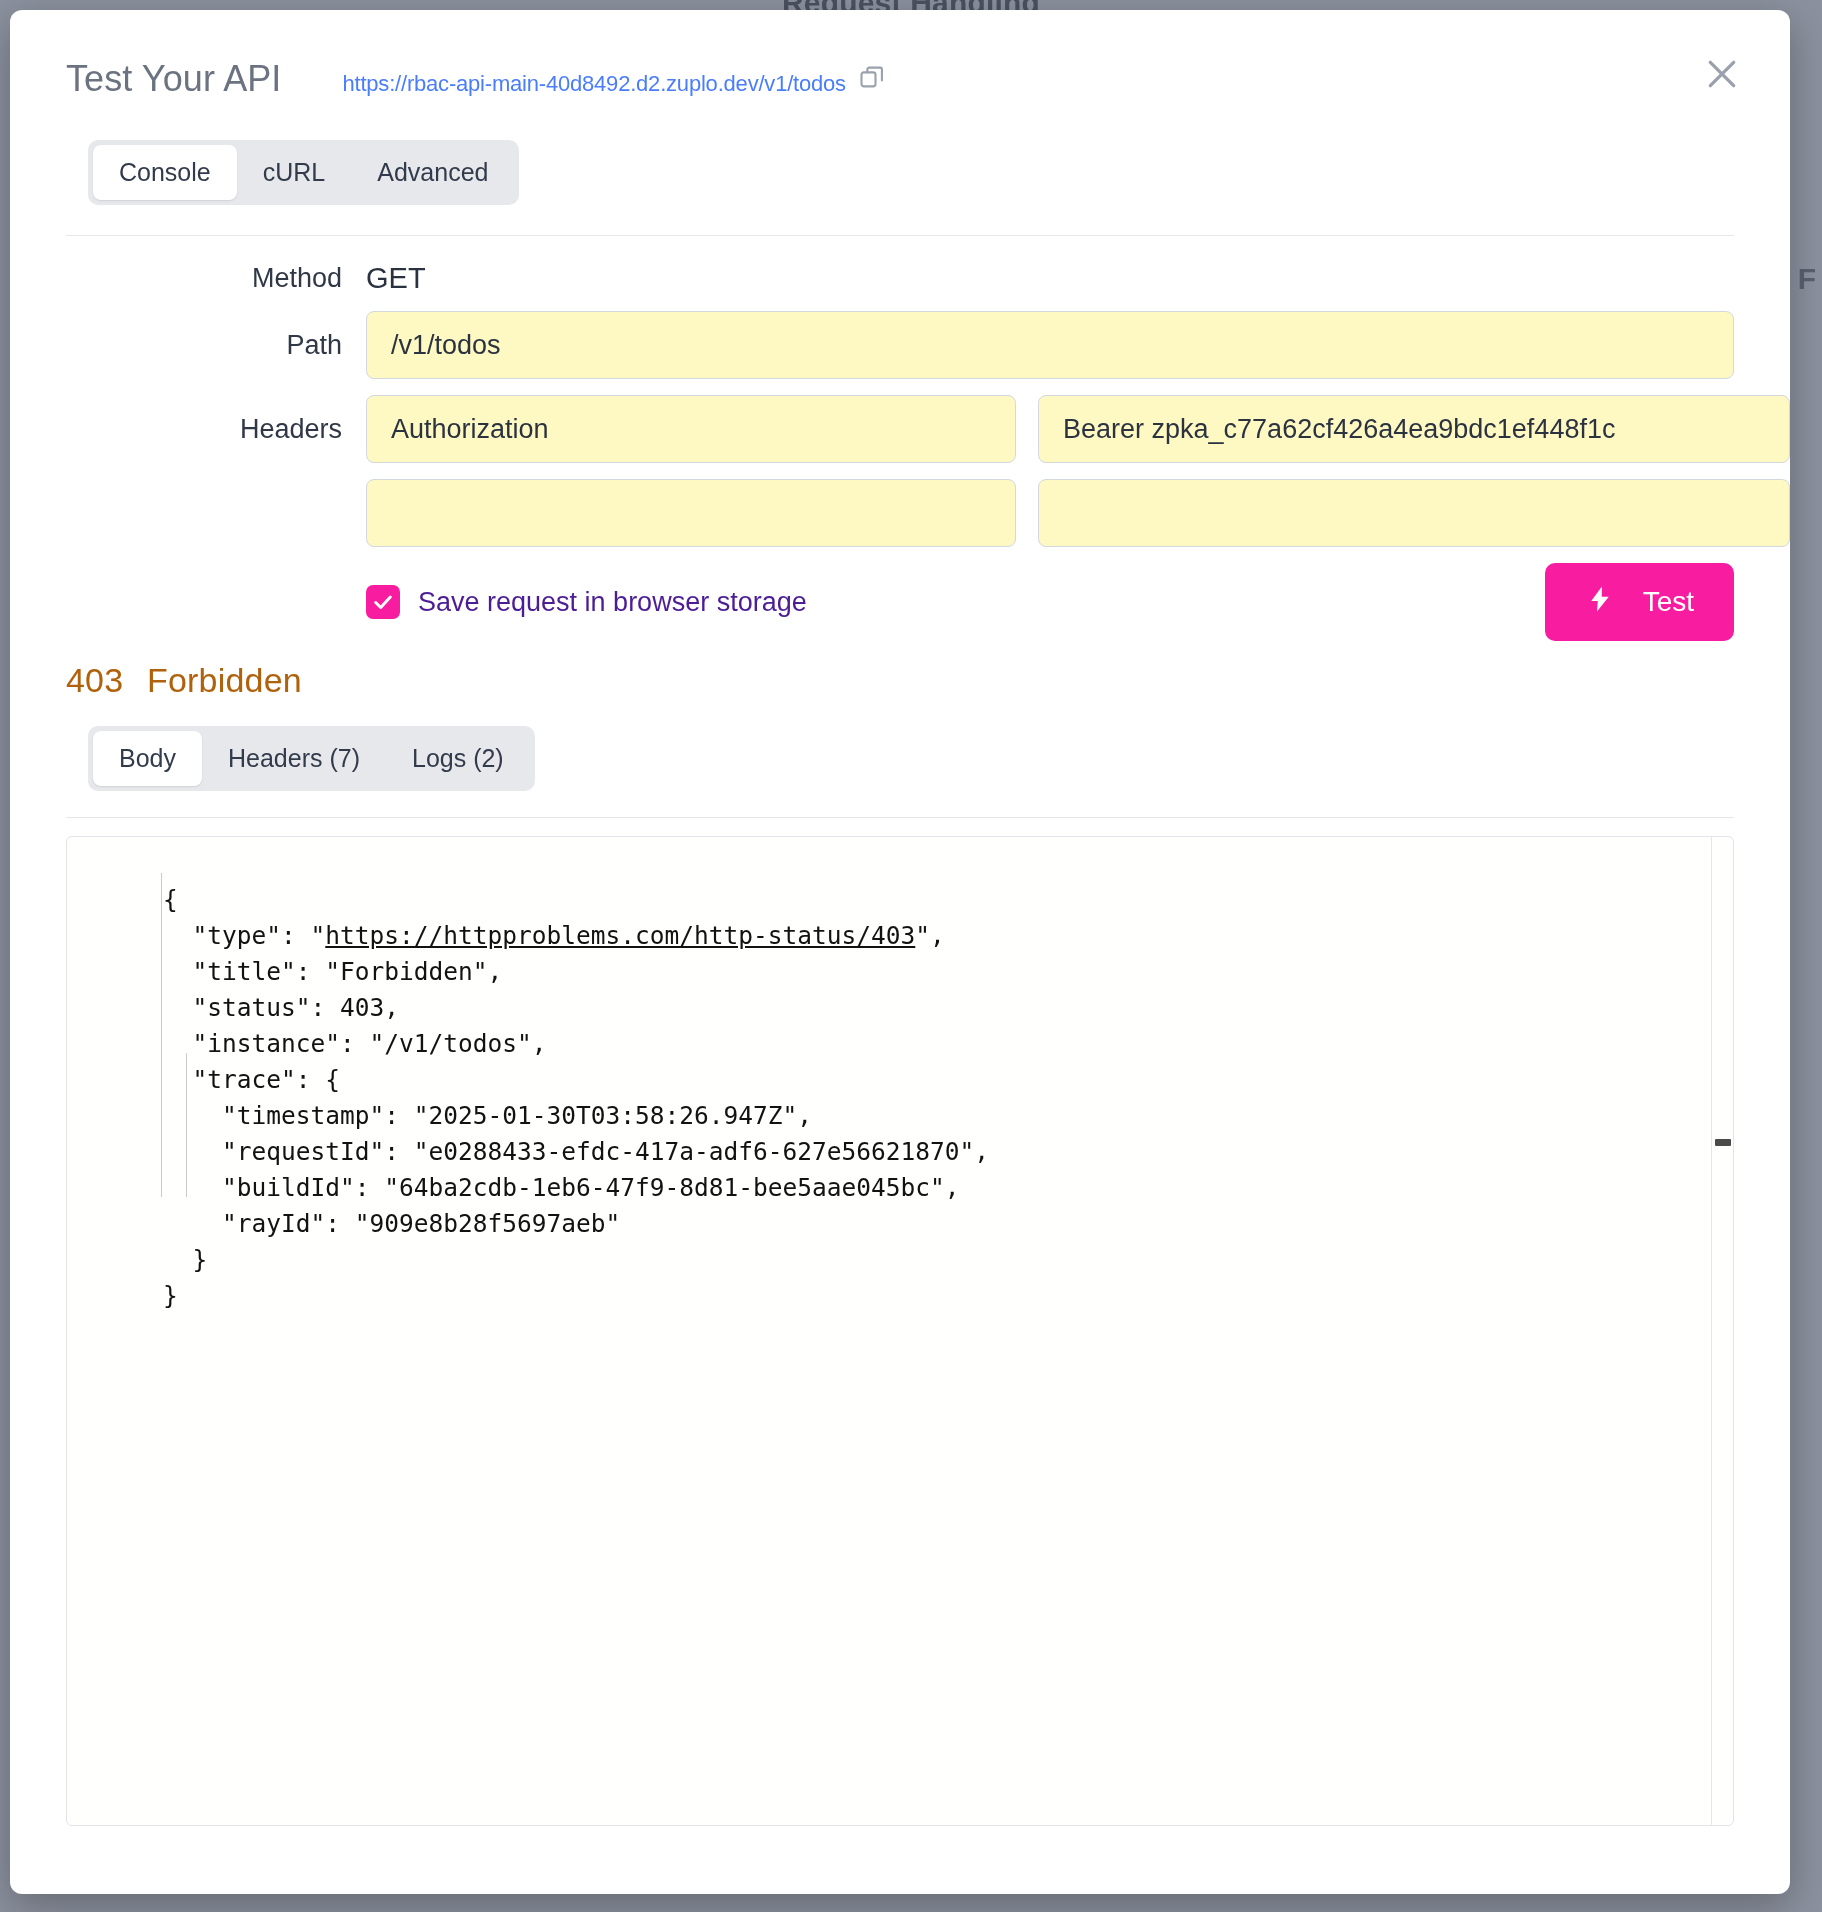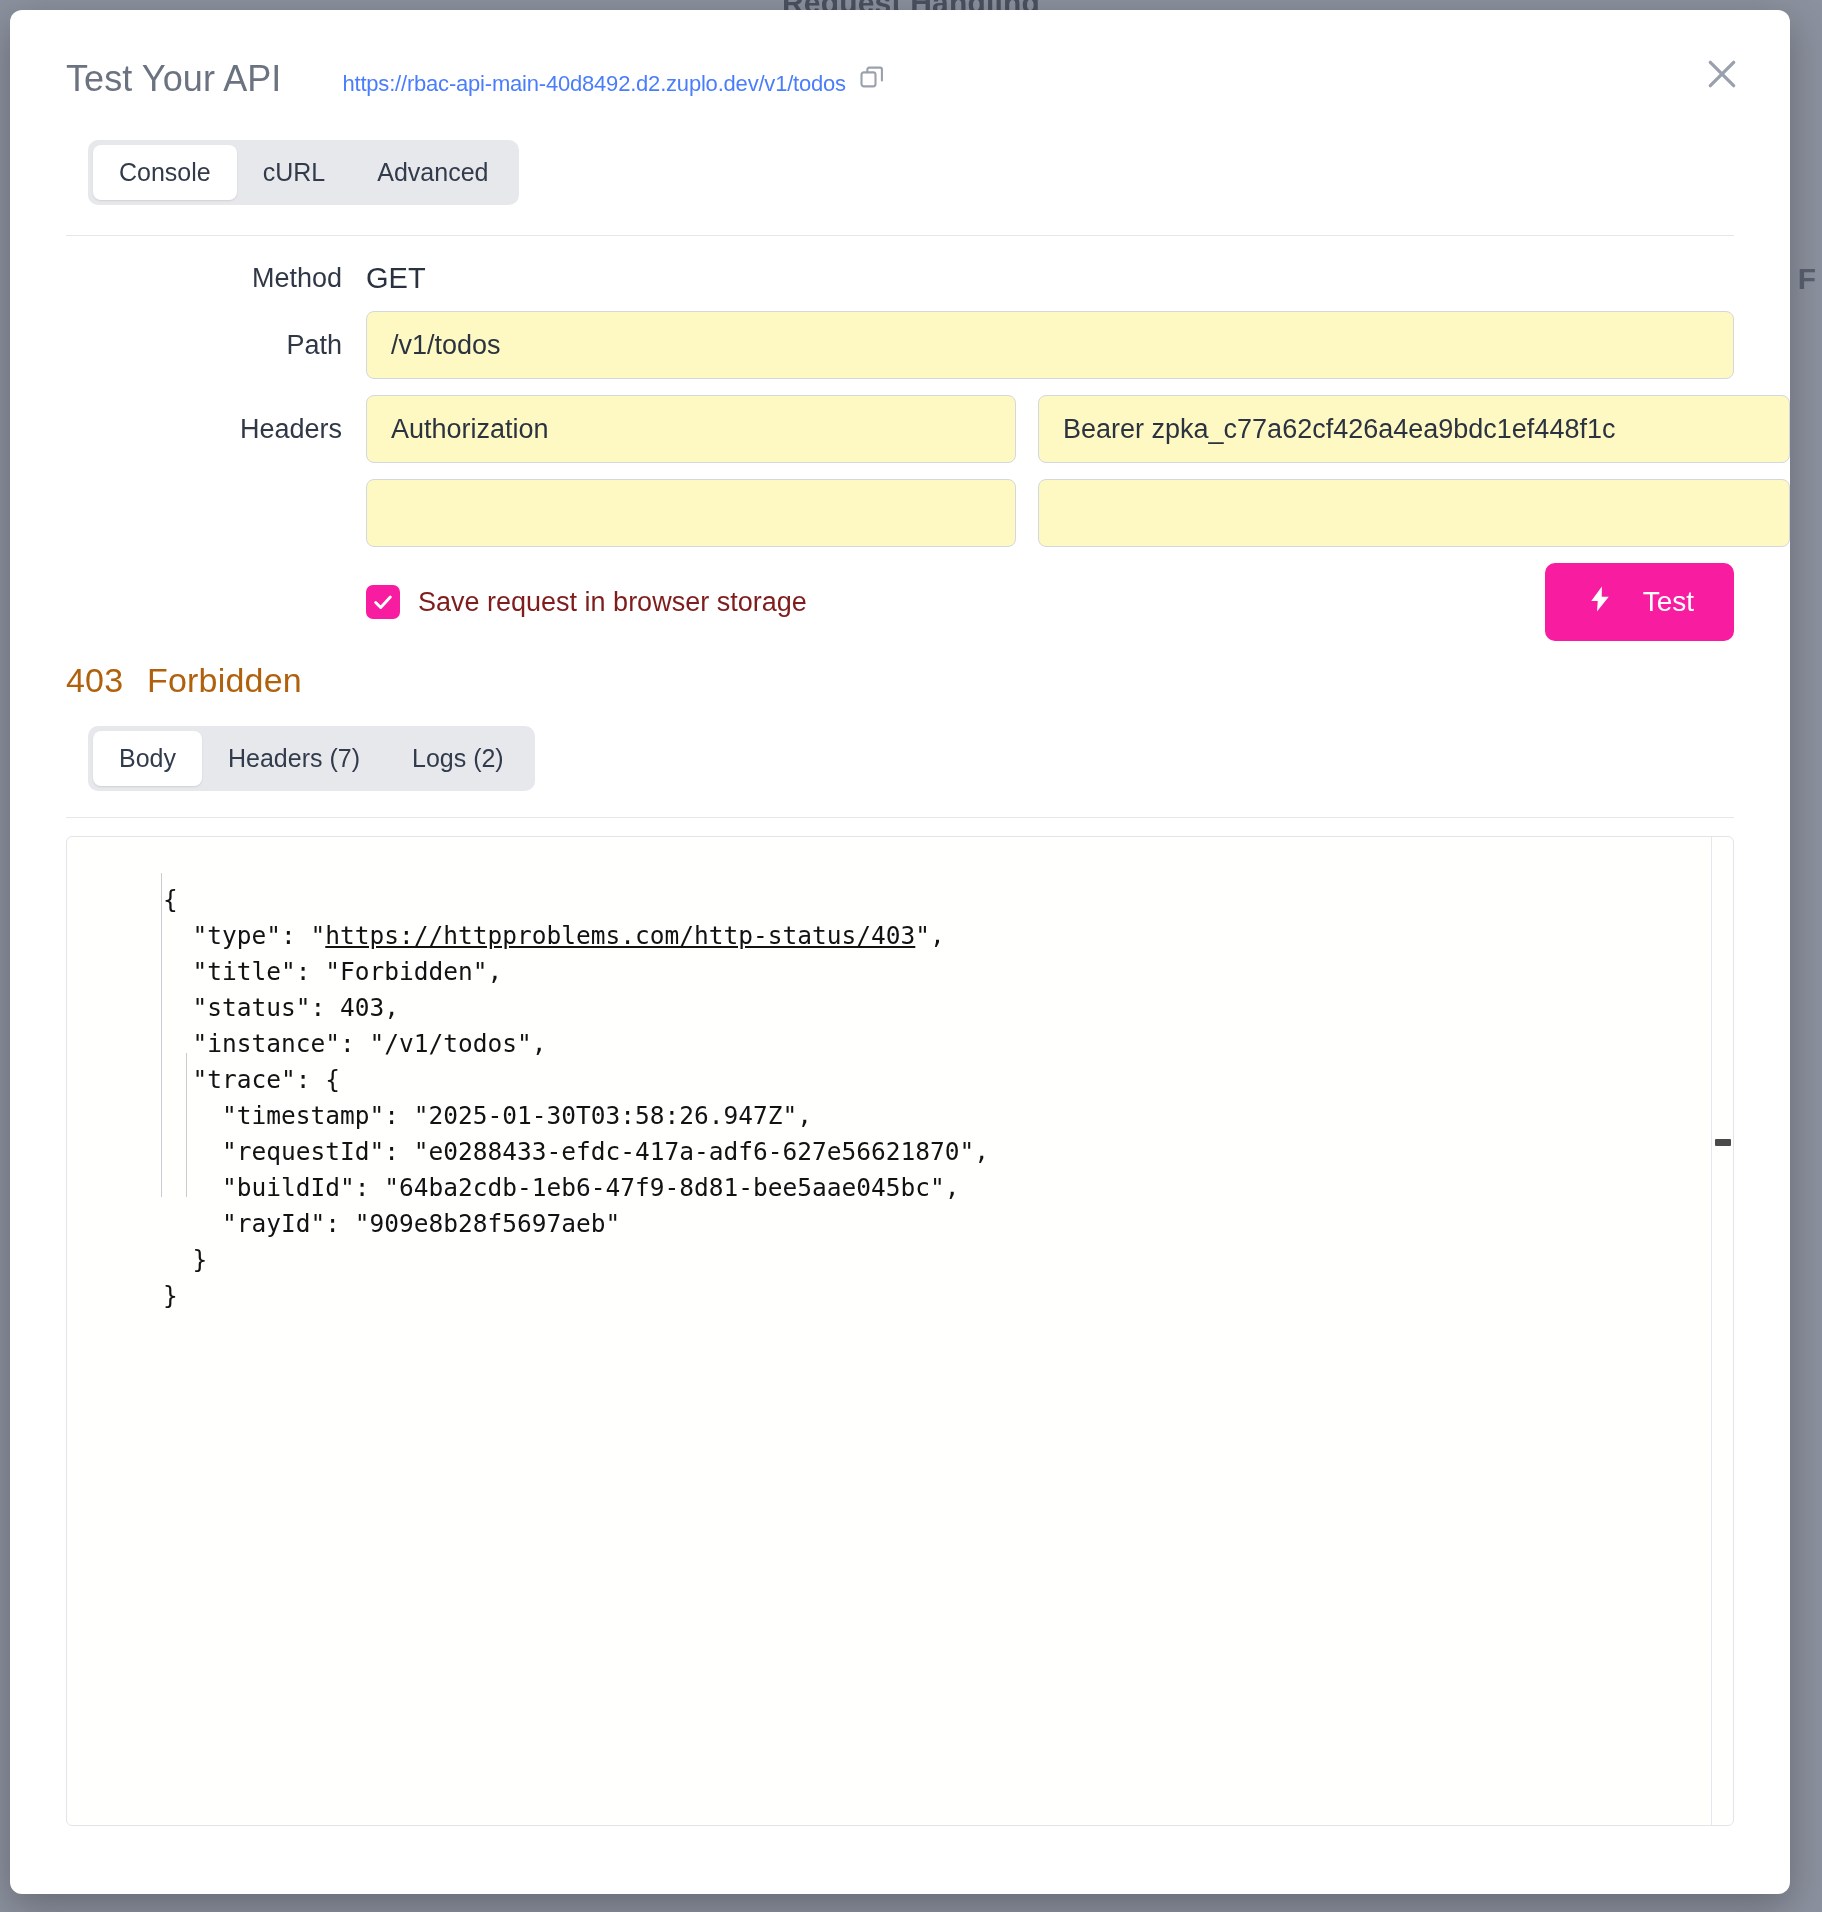--- a/index.html
+++ b/index.html
@@ -165,21 +165,21 @@
     width: 34px; height: 34px;
     border-radius: 7px;
     background: #f81ca0;
     display: flex; align-items: center; justify-content: center;
     cursor: pointer;
     flex: 0 0 auto;
   }
   #save-checkbox-label {
     margin-left: 18px;
     font-size: 27px;
-    color: #7f1d1d;
+    color: #4c1d95;
     font-weight: 500;
     cursor: pointer;
   }
   #test-button {
     position: absolute;
     right: 56px; top: 0;
     background: #f81ca0;
     color: #ffffff;
     border: none;
     border-radius: 10px;

